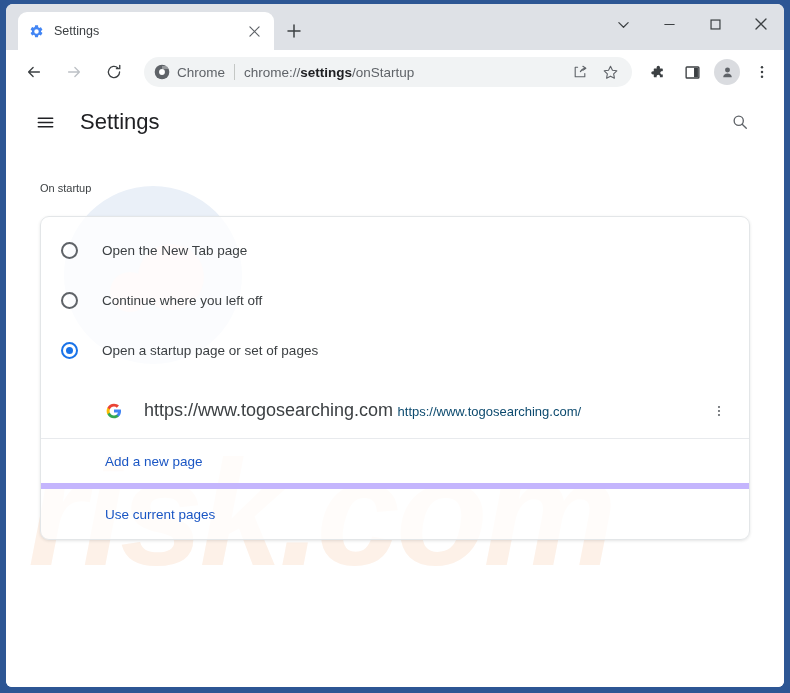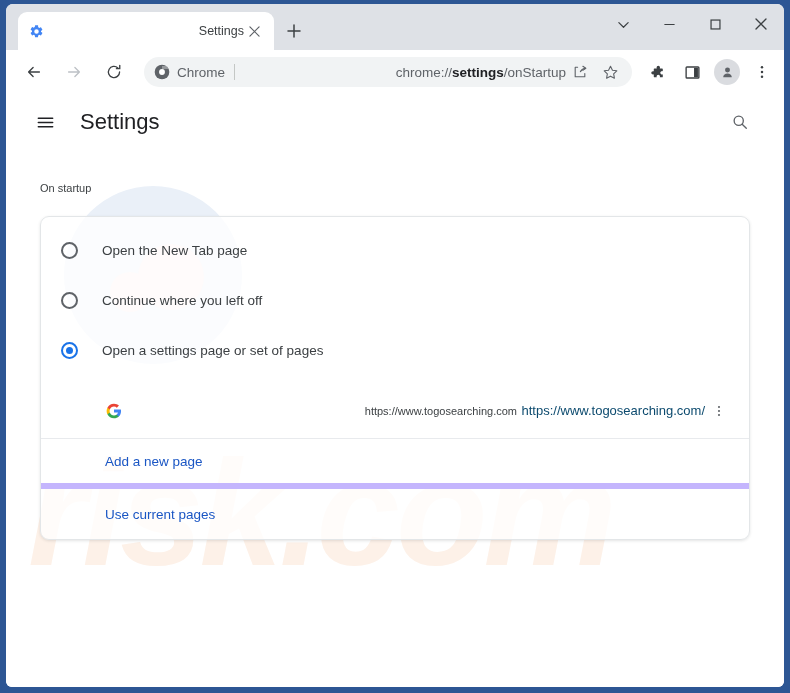--- a/index.html
+++ b/index.html
@@ -19,21 +19,20 @@
     border-radius: 9px;
     overflow: hidden;
   }
   .window-inner {
     position: absolute;
     left: 6px; top: 4px;
     width: 778px; height: 683px;
     background: #ffffff;
     border-radius: 7px 7px 6px 6px;
     overflow: hidden;
-    text-align: right;
   }
 
   
   .tabstrip {
     position: absolute;
     left: 0; top: 0;
     width: 778px; height: 46px;
     background: #dee1e6;
   }
   .tab {
@@ -314,21 +313,21 @@
     width: 17px; height: 17px;
     flex: 0 0 auto;
     display: flex; align-items: center; justify-content: center;
   }
   .url-text {
     margin-left: 22px;
     flex: 1 1 auto;
     min-width: 0;
   }
   .url-title {
-    font-size: 11px;
+    font-size: 18px;
     color: #3c4043;
     line-height: 19px;
     white-space: nowrap;
   }
   .url-sub {
     font-size: 13px;
     color: #0c4a6e;
     line-height: 19px;
     white-space: nowrap;
   }
@@ -546,21 +545,21 @@
           <span class="radio-label">Open the New Tab page</span>
         </div>
 
         <div class="radio-row">
           <span class="radio"></span>
           <span class="radio-label">Continue where you left off</span>
         </div>
 
         <div class="radio-row">
           <span class="radio checked"></span>
-          <span class="radio-label">Open a settings page or set of pages</span>
+          <span class="radio-label">Open a startup page or set of pages</span>
         </div>
 
         <div class="url-row">
           <span class="url-favicon">
             <svg width="16" height="16" viewBox="0 0 48 48">
               <path fill="#4285f4" d="M45.1 24.5c0-1.6-.14-3.2-.43-4.7H24v8.9h11.8a10.1 10.1 0 0 1-4.4 6.6v5.5h7.1c4.2-3.9 6.6-9.6 6.6-16.3z"></path>
               <path fill="#34a853" d="M24 46c6 0 11-2 14.6-5.3l-7.1-5.5c-2 1.3-4.5 2.1-7.5 2.1-5.8 0-10.7-3.9-12.4-9.1H4.3v5.7A22 22 0 0 0 24 46z"></path>
               <path fill="#fbbc05" d="M11.6 28.2a13.2 13.2 0 0 1 0-8.4v-5.7H4.3a22 22 0 0 0 0 19.8l7.3-5.7z"></path>
               <path fill="#ea4335" d="M24 10.7c3.3 0 6.2 1.1 8.5 3.3l6.3-6.3C35 4.1 30 2 24 2A22 22 0 0 0 4.3 14.1l7.3 5.7c1.7-5.2 6.6-9.1 12.4-9.1z"></path>
             </svg>

